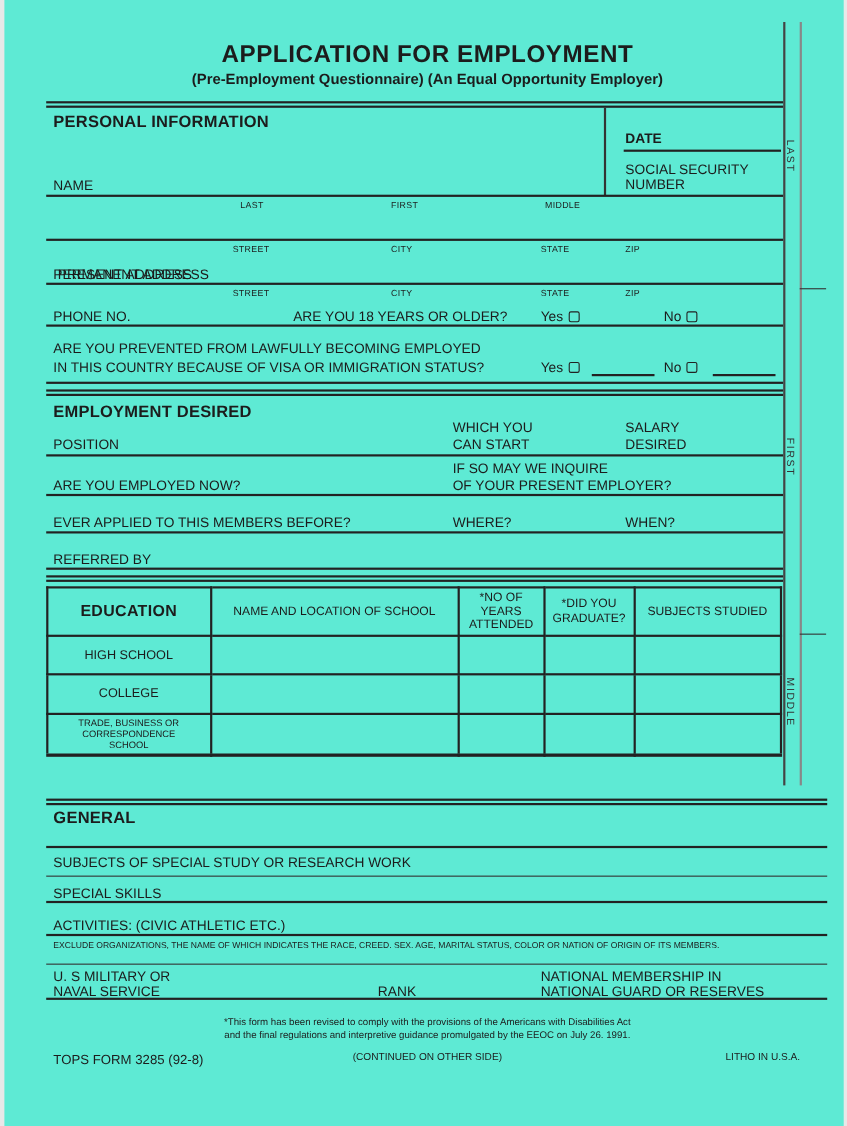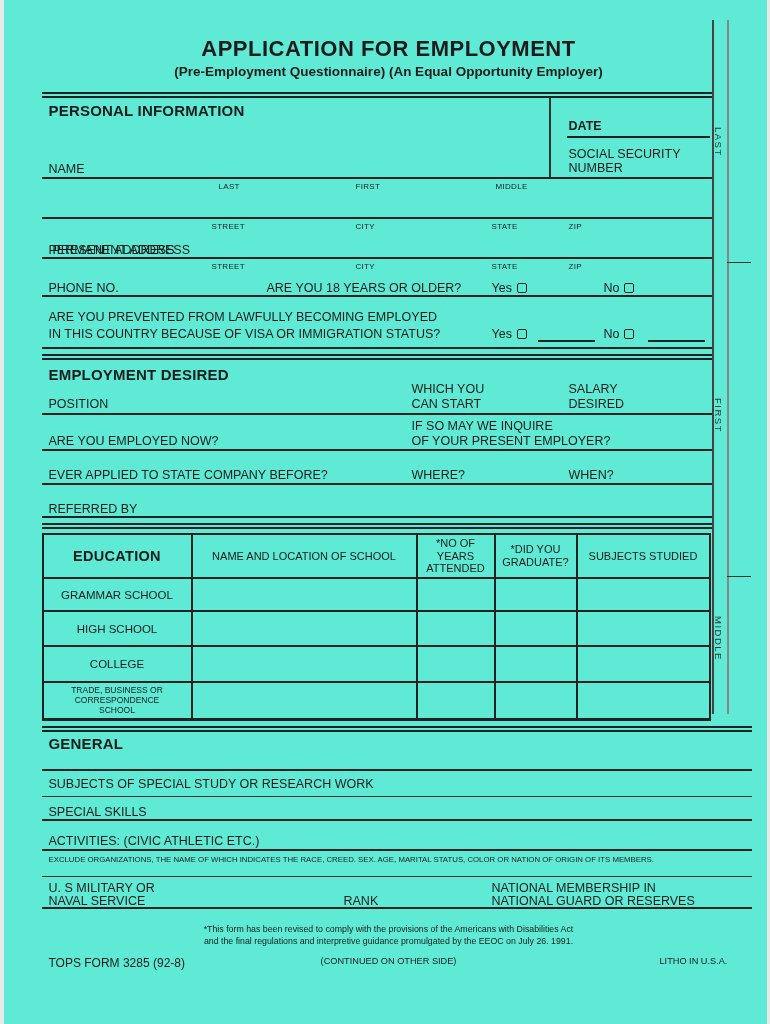--- a/index.html
+++ b/index.html
@@ -106,21 +106,21 @@
   <div class="abs lbl" style="left:565px; top:382px;">SALARY</div>
   <div class="abs lbl" style="left:565px; top:397px;">DESIRED</div>
   <div class="abs lbl" style="left:45px; top:397px;">POSITION</div>
   <div class="rule" style="left:38px; top:413px; width:670px;"></div>
 
   <div class="abs lbl" style="left:408px; top:419px;">IF SO MAY WE INQUIRE</div>
   <div class="abs lbl" style="left:408px; top:434px;">OF YOUR PRESENT EMPLOYER?</div>
   <div class="abs lbl" style="left:45px; top:434px;">ARE YOU EMPLOYED NOW?</div>
   <div class="rule" style="left:38px; top:449px; width:670px;"></div>
 
-  <div class="abs lbl" style="left:45px; top:468px;">EVER APPLIED TO STATE COMPANY BEFORE?</div>
+  <div class="abs lbl" style="left:45px; top:468px;">EVER APPLIED TO THIS MEMBERS BEFORE?</div>
   <div class="abs lbl" style="left:408px; top:468px;">WHERE?</div>
   <div class="abs lbl" style="left:565px; top:468px;">WHEN?</div>
   <div class="rule" style="left:38px; top:483px; width:670px;"></div>
 
   <div class="abs lbl" style="left:45px; top:502px;">REFERRED BY</div>
   <div class="rule" style="left:38px; top:516px; width:670px;"></div>
 
   <div class="dbl" style="left:38px; top:523px; width:670px;"></div>
 
   <table class="edu">
@@ -135,27 +135,20 @@
         <tr class="hrow">
       <th class="edu-head">EDUCATION</th>
       <th>NAME AND LOCATION OF SCHOOL</th>
       <th class="pre">*NO OF
 YEARS
 ATTENDED</th>
       <th class="pre">*DID YOU
 GRADUATE?</th>
       <th>SUBJECTS STUDIED</th>
     </tr>
-    <tr class="brow">
-      <td class="rl">GRAMMAR SCHOOL</td>
-      <td></td>
-      <td></td>
-      <td></td>
-      <td></td>
-    </tr>
     <tr class="brow" style="height:35px;">
       <td class="rl">HIGH SCHOOL</td>
       <td></td>
       <td></td>
       <td></td>
       <td></td>
     </tr>
     <tr class="brow" style="height:36px;">
       <td class="rl">COLLEGE</td>
       <td></td>

